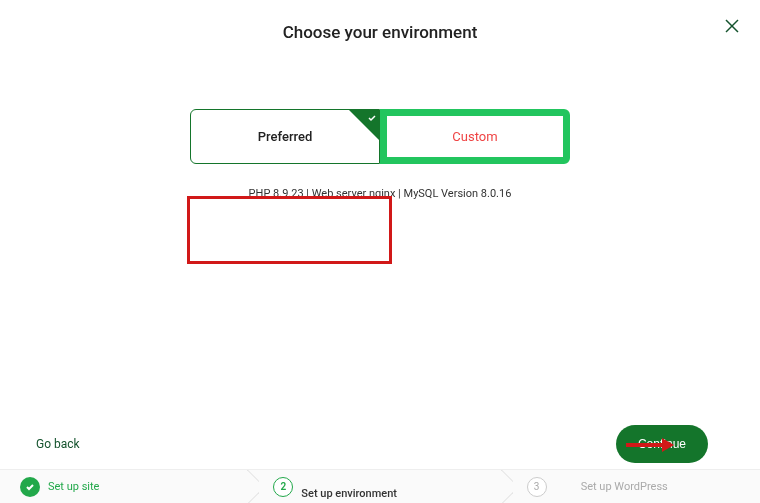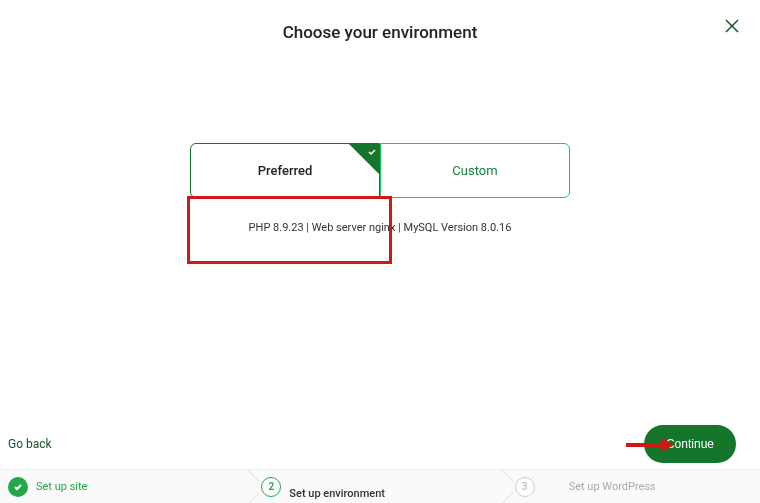--- a/index.html
+++ b/index.html
@@ -31,35 +31,35 @@
       cursor: pointer;
       display: flex;
       align-items: center;
       justify-content: center;
       color: #14532d;
     }
     .content {
       display: flex;
       flex-direction: column;
       align-items: center;
-      margin-top: 101px;
+      margin-top: 67px;
     }
     .options-row {
       display: flex;
       gap: 0;
     }
     .option-card {
       width: 190px;
       height: 55px;
-      border: 1px solid #22c55e;
+      border: 7px solid #22c55e;
       display: flex;
       align-items: center;
       justify-content: center;
       font-size: 13px;
-      color: #15803d;
+      color: #ef4444;
       cursor: pointer;
       position: relative;
       background: #fff;
     }
     .option-card.left {
       border-radius: 6px 0 0 6px;
     }
     .option-card.right {
       border-radius: 0 6px 6px 0;
     }
@@ -102,21 +102,21 @@
       text-align: center;
     }
     .footer-actions {
       position: absolute;
       bottom: 40px;
       left: 0;
       right: 16px;
       display: flex;
       justify-content: space-between;
       align-items: center;
-      padding: 0 8px;
+      padding: 0 36px;
     }
     .go-back {
       font-size: 12px;
       color: #14532d;
       cursor: pointer;
     }
     .continue-btn {
       background: #14752b;
       color: #fff;
       border: none;
@@ -139,21 +139,21 @@
       right: 0;
       height: 34px;
       border-top: 1px solid #eee;
       display: flex;
       background: #fafafa;
     }
     .step {
       flex: 1;
       display: flex;
       align-items: center;
-      padding-left: 8px;
+      padding-left: 20px;
       font-size: 11px;
       gap: 8px;
       position: relative;
     }
     .step-circle {
       width: 20px;
       height: 20px;
       border-radius: 50%;
       display: flex;
       align-items: center;

